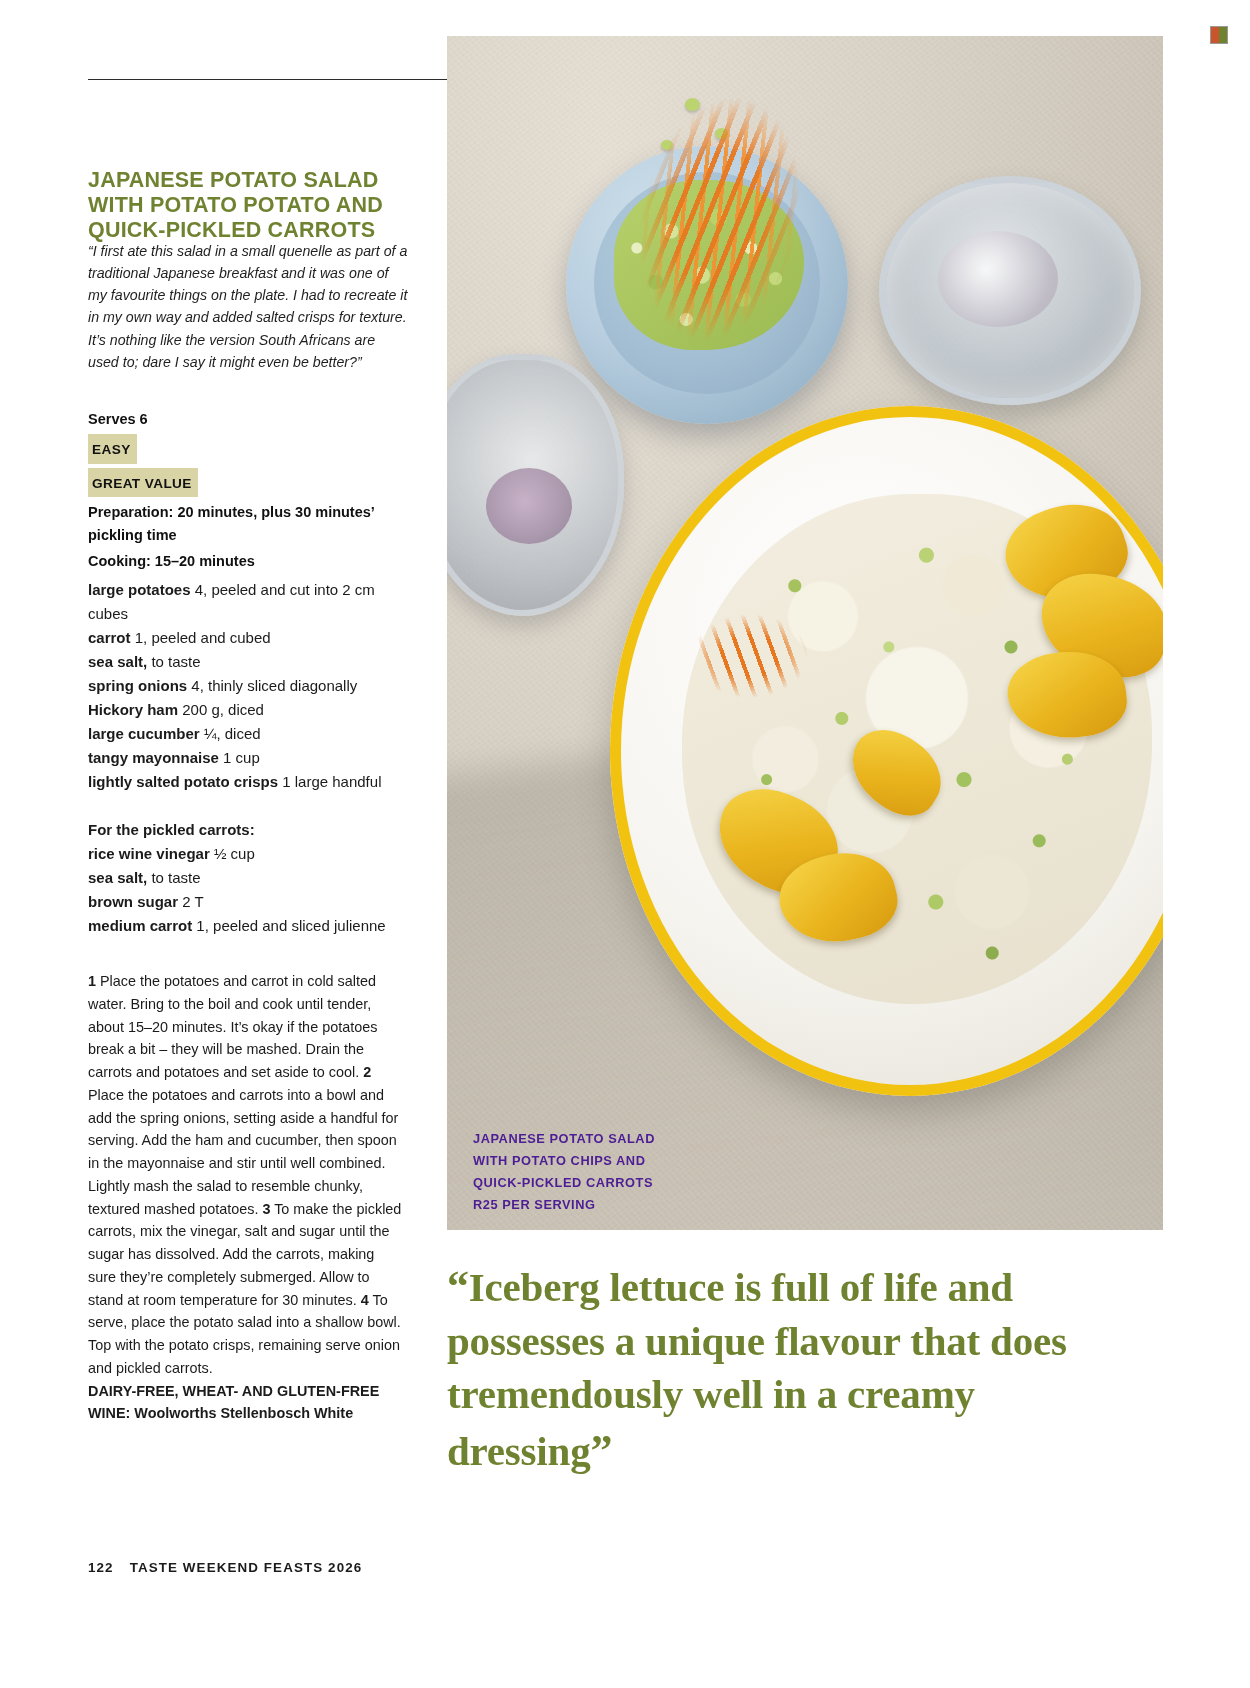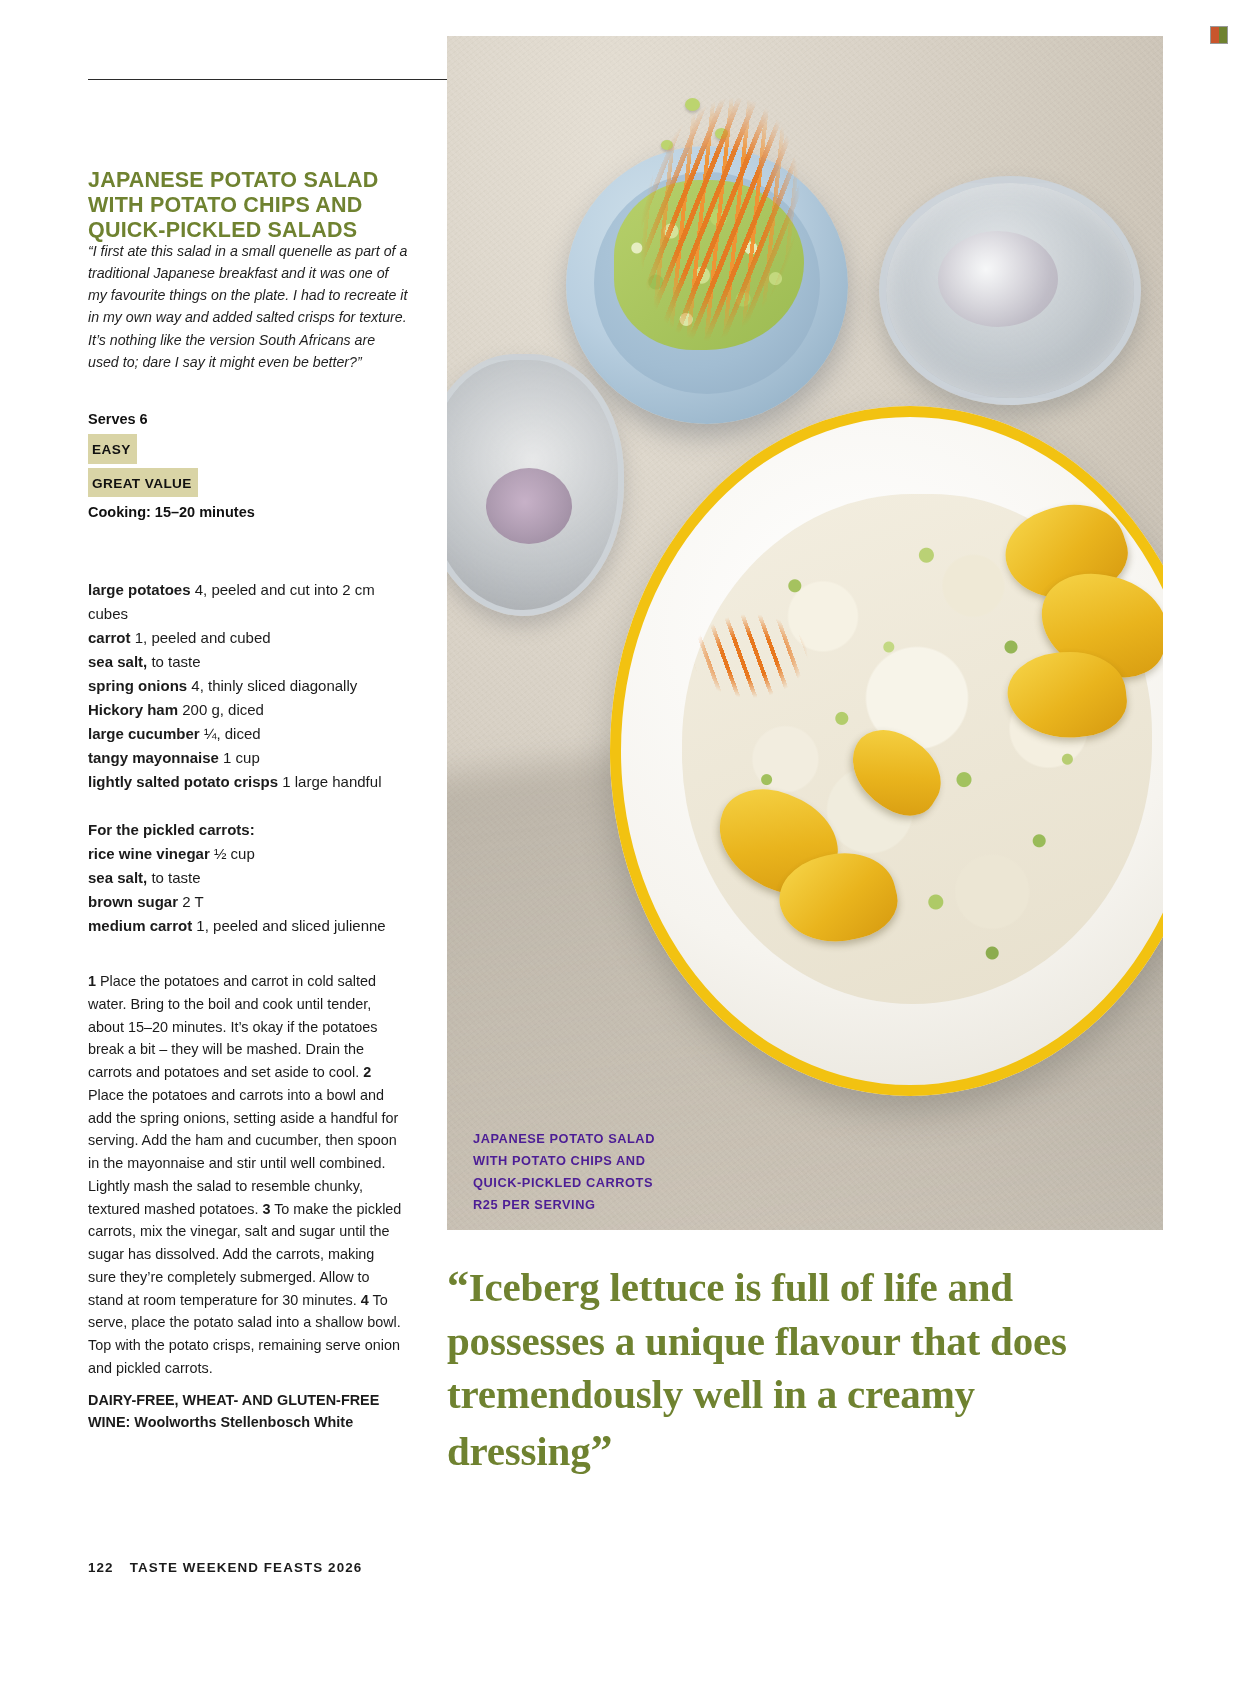--- a/index.html
+++ b/index.html
@@ -301,21 +301,20 @@
     top: 970px;
     width: 318px;
     font-size: 14.4px;
     line-height: 1.58;
     text-align: left;
   }
   .method .step-num { font-weight: bold; }
   .footnote {
     font-weight: bold;
     display: block;
-    margin-top: 9px;
   }
 
   
   .pullquote {
     position: absolute;
     left: 447px;
     top: 1258px;
     width: 700px;
     font-family: "Liberation Serif", serif;
     font-weight: bold;
@@ -396,28 +395,29 @@
                 mask-image:radial-gradient(ellipse 55% 50% at 50% 50%,#000 35%,transparent 70%);"></div>
   </div>
 
   <div class="caption">
     <div>JAPANESE POTATO SALAD</div>
     <div>WITH POTATO CHIPS AND</div>
     <div>QUICK-PICKLED CARROTS</div>
     <div>R25 PER SERVING</div>
   </div>
 
-  <div class="recipe-title">JAPANESE POTATO SALAD WITH POTATO CHIPS AND QUICK-PICKLED SALADS</div>
+  <div class="recipe-title">JAPANESE POTATO SALAD WITH POTATO POTATO AND QUICK-PICKLED CARROTS</div>
 
   <div class="intro">“I first ate this salad in a small quenelle as part of a traditional Japanese breakfast and it was one of my favourite things on the plate. I had to recreate it in my own way and added salted crisps for texture. It’s nothing like the version South Africans are used to; dare I say it might even be better?”</div>
 
   <div class="meta">
     <div class="serves">Serves 6</div>
     <div><span class="tag">EASY</span></div>
     <div><span class="tag">GREAT VALUE</span></div>
+    <div class="timing">Preparation: 20 minutes, plus 30 minutes’ pickling time</div>
     <div class="timing">Cooking: 15–20 minutes</div>
   </div>
 
   <div class="ingredients">
     <div class="ing"><b>large potatoes</b><span> 4, peeled and cut into 2 cm cubes</span></div>
     <div class="ing"><b>carrot</b><span> 1, peeled and cubed</span></div>
     <div class="ing"><b>sea salt,</b><span> to taste</span></div>
     <div class="ing"><b>spring onions</b><span> 4, thinly sliced diagonally</span></div>
     <div class="ing"><b>Hickory ham</b><span> 200 g, diced</span></div>
     <div class="ing"><b>large cucumber</b><span> ¼, diced</span></div>

